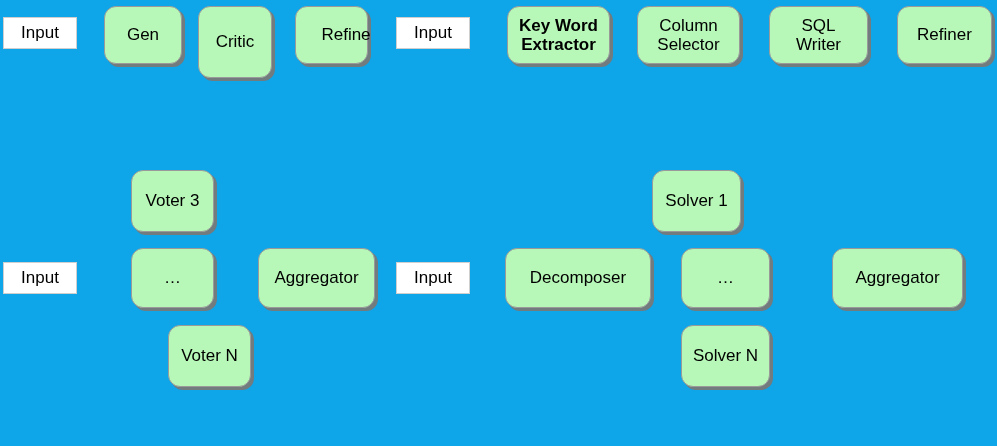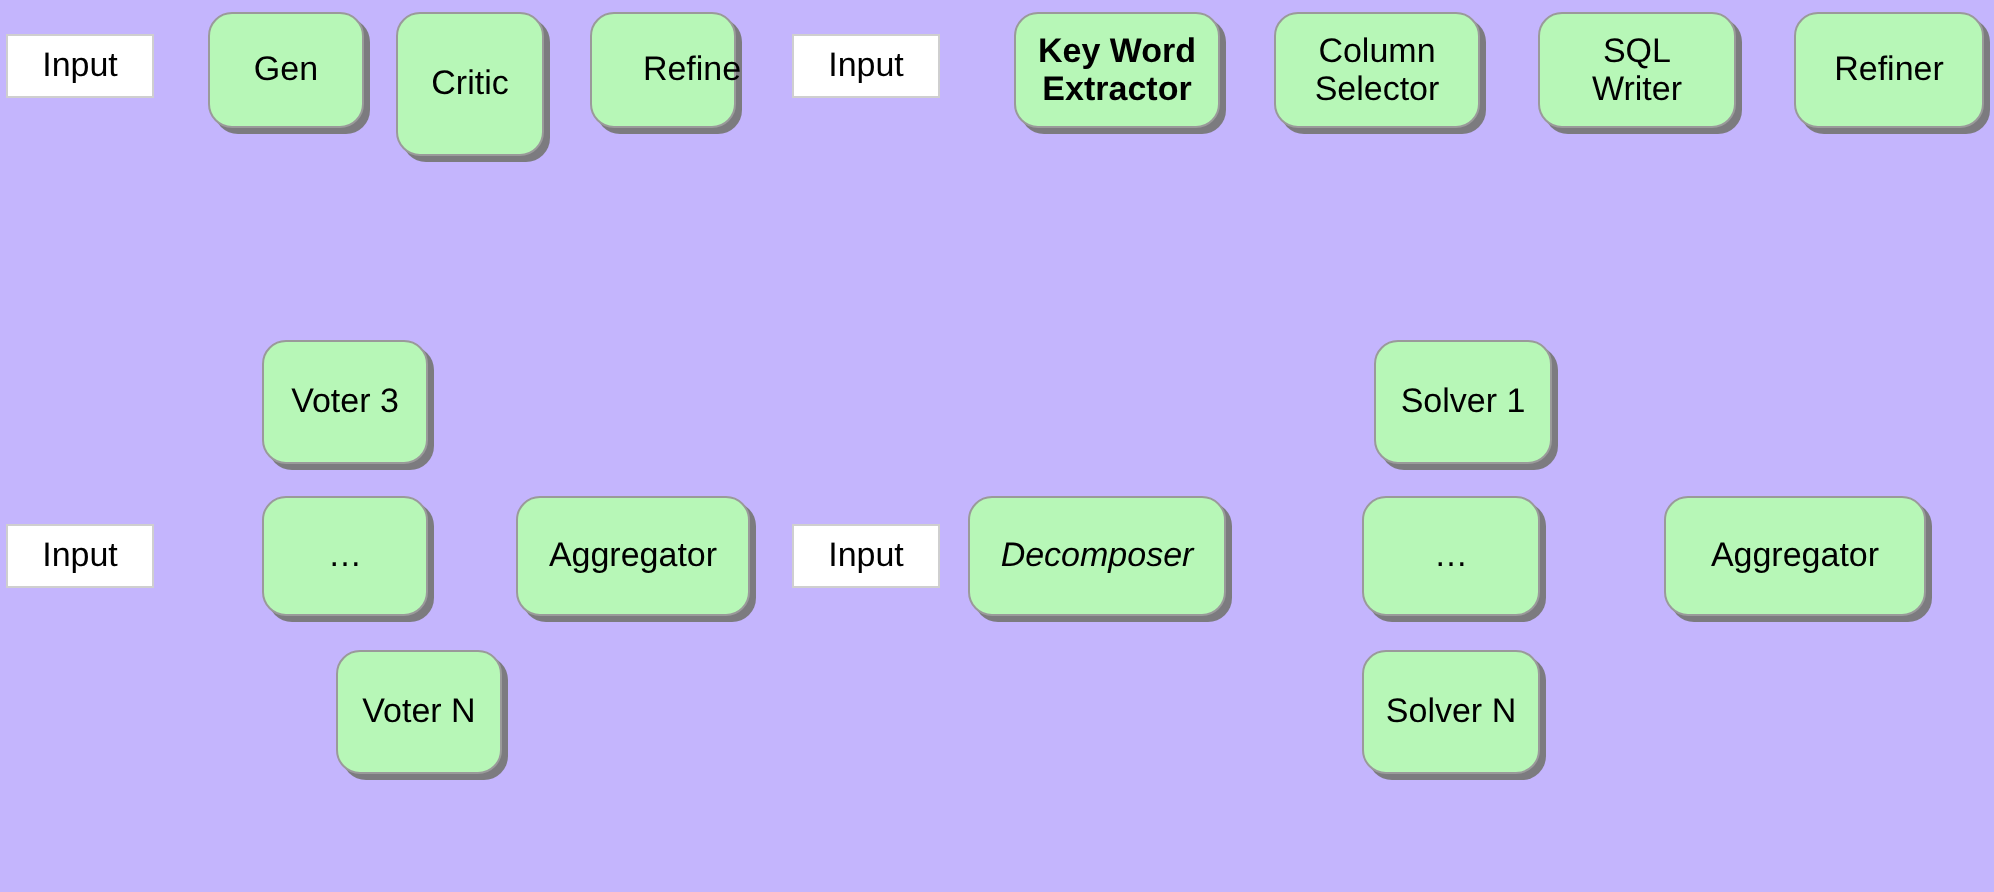--- a/index.html
+++ b/index.html
@@ -4,21 +4,21 @@
 <style>
   html, body {
     margin: 0;
     padding: 0;
     background: #000000;
   }
   #canvas {
     position: relative;
     width: 997px;
     height: 446px;
-    background: #c4b5fd;
+    background: #0ea5e9;
     overflow: hidden;
     font-family: "Liberation Sans", sans-serif;
   }
   .node {
     position: absolute;
     box-sizing: border-box;
     display: flex;
     align-items: center;
     justify-content: center;
     text-align: center;
@@ -60,19 +60,19 @@
 Selector</div>
       <div class="node green" style="left: 897px; top: 6px; width: 95px; height: 58px;">Refiner</div>
     </div>
     <div style="position: absolute; left: 0px; top: 0px; width: 100%; height: 100%;">
       <div class="node input" style="left: 3px; top: 262px; width: 74px; height: 32px;">Input</div>
       <div class="node green" style="left: 131px; top: 170px; width: 83px; height: 62px;">Voter 3</div>
       <div class="node green" style="left: 131px; top: 248px; width: 83px; height: 60px;">…</div>
       <div class="node green" style="left: 131px; top: 325px; width: 83px; height: 62px; margin-left: 37px;">Voter N</div>
       <div class="node green" style="left: 258px; top: 248px; width: 117px; height: 60px;">Aggregator</div>
       <div class="node input" style="left: 396px; top: 262px; width: 74px; height: 32px;">Input</div>
-      <div class="node green" style="left: 484px; top: 248px; width: 129px; height: 60px; font-style: italic;">Decomposer</div>
-      <div class="node green" style="left: 687px; top: 170px; width: 89px; height: 62px;">Solver 1</div>
+      <div class="node green" style="left: 505px; top: 248px; width: 146px; height: 60px;">Decomposer</div>
+      <div class="node green" style="left: 652px; top: 170px; width: 89px; height: 62px;">Solver 1</div>
       <div class="node green" style="left: 681px; top: 248px; width: 89px; height: 60px;">…</div>
       <div class="node green" style="left: 681px; top: 325px; width: 89px; height: 62px;">Solver N</div>
       <div class="node green" style="left: 832px; top: 248px; width: 131px; height: 60px;">Aggregator</div>
     </div>
   </div>
 
 </body></html>

